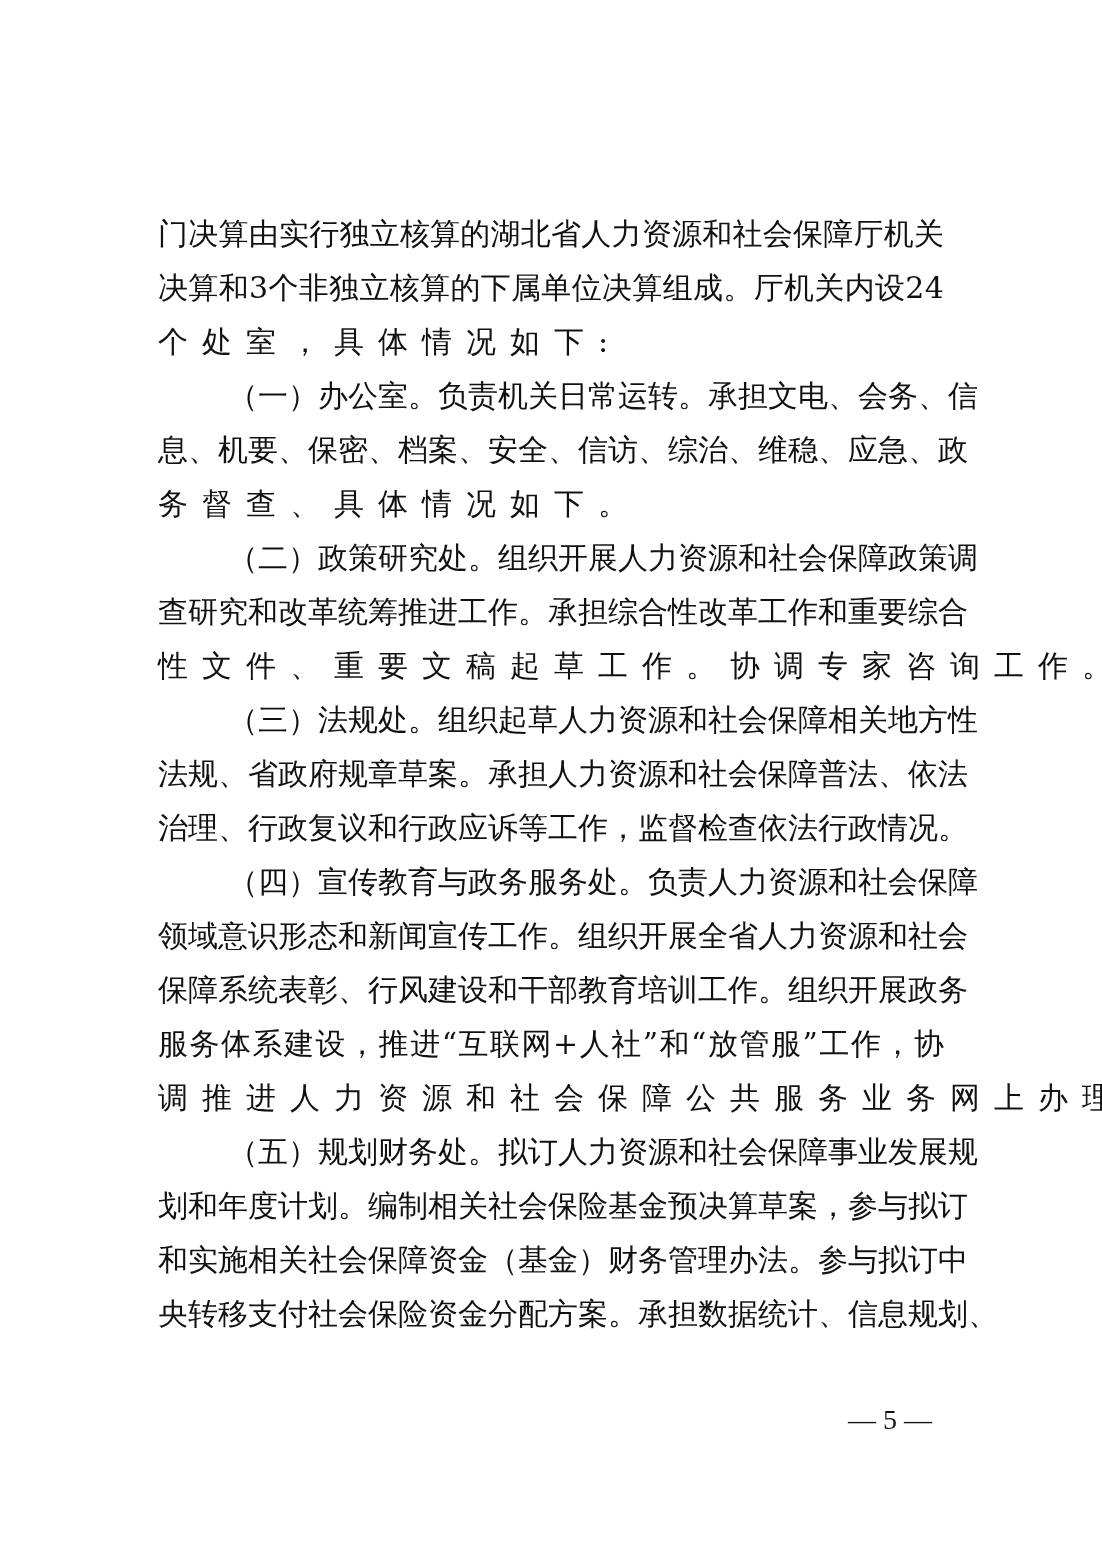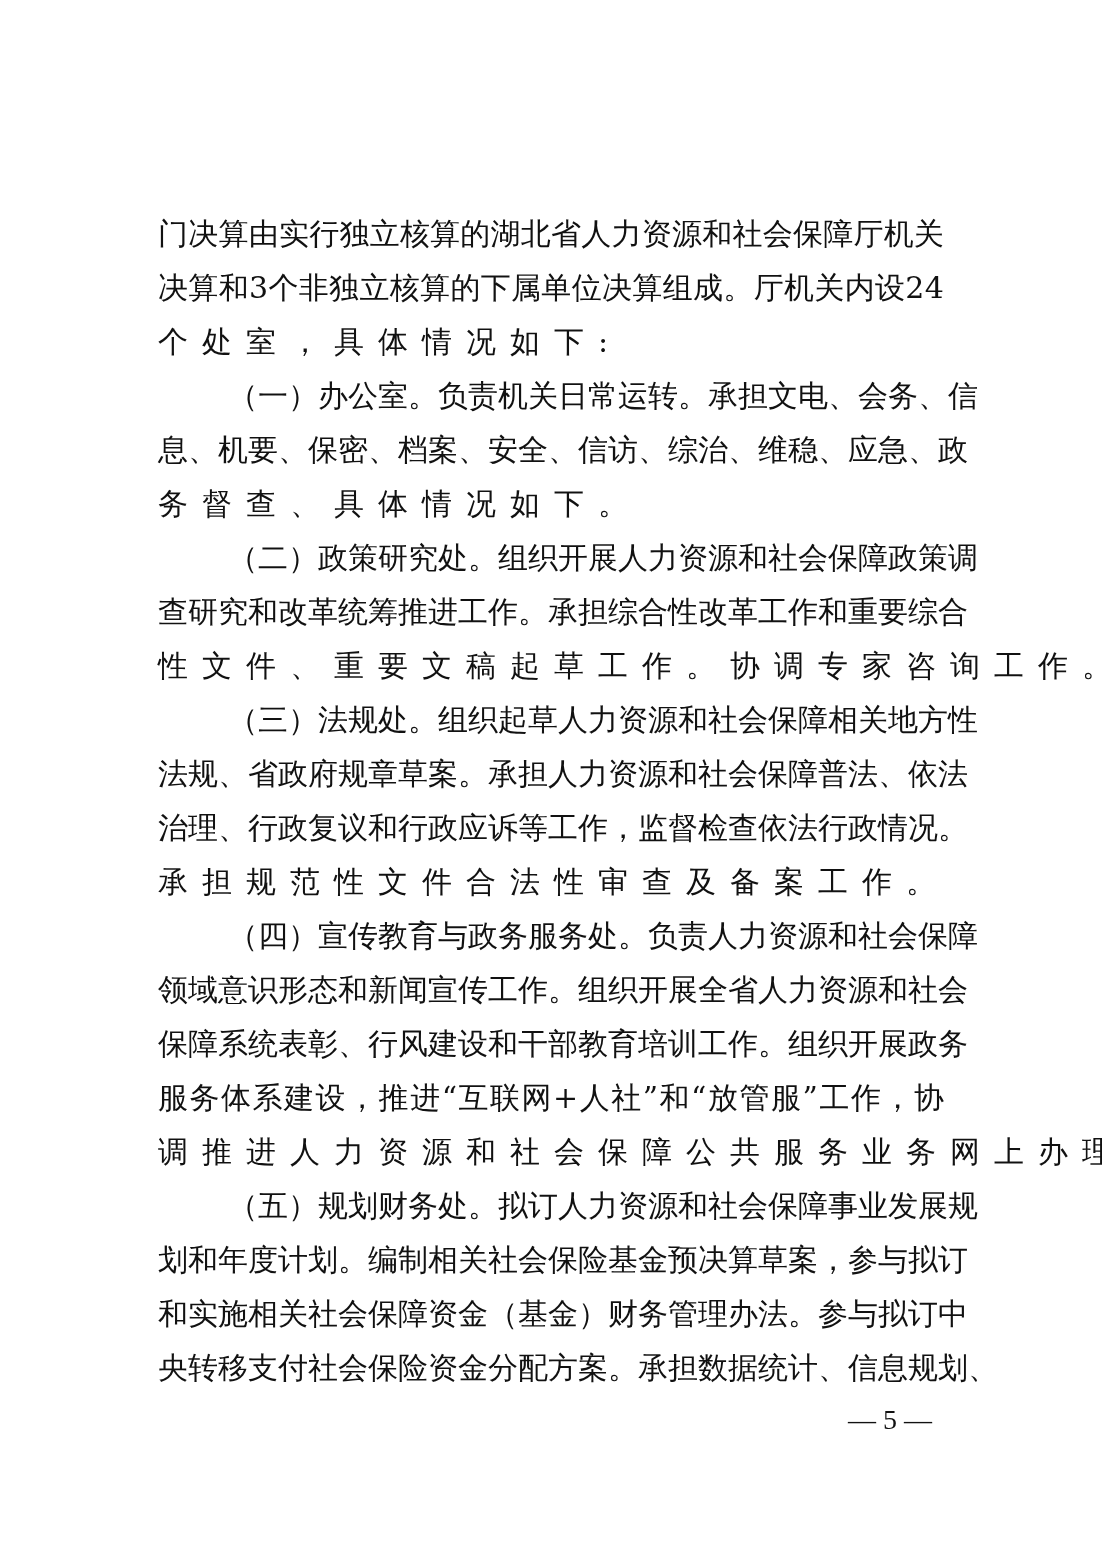--- a/index.html
+++ b/index.html
@@ -319,21 +319,20 @@
         <span class="ch">检</span>
         <span class="ch">查</span>
         <span class="ch">依</span>
         <span class="ch">法</span>
         <span class="ch">行</span>
         <span class="ch">政</span>
         <span class="ch">情</span>
         <span class="ch">况</span>
         <span class="ch">。</span>
       </div>
-    <div class="line last">承担规范性文件合法性审查及备案工作。</div>
 
     <div class="line indent">
         <span class="ch">（</span>
         <span class="ch">四</span>
         <span class="ch">）</span>
         <span class="ch">宣</span>
         <span class="ch">传</span>
         <span class="ch">教</span>
         <span class="ch">育</span>
         <span class="ch">与</span>

